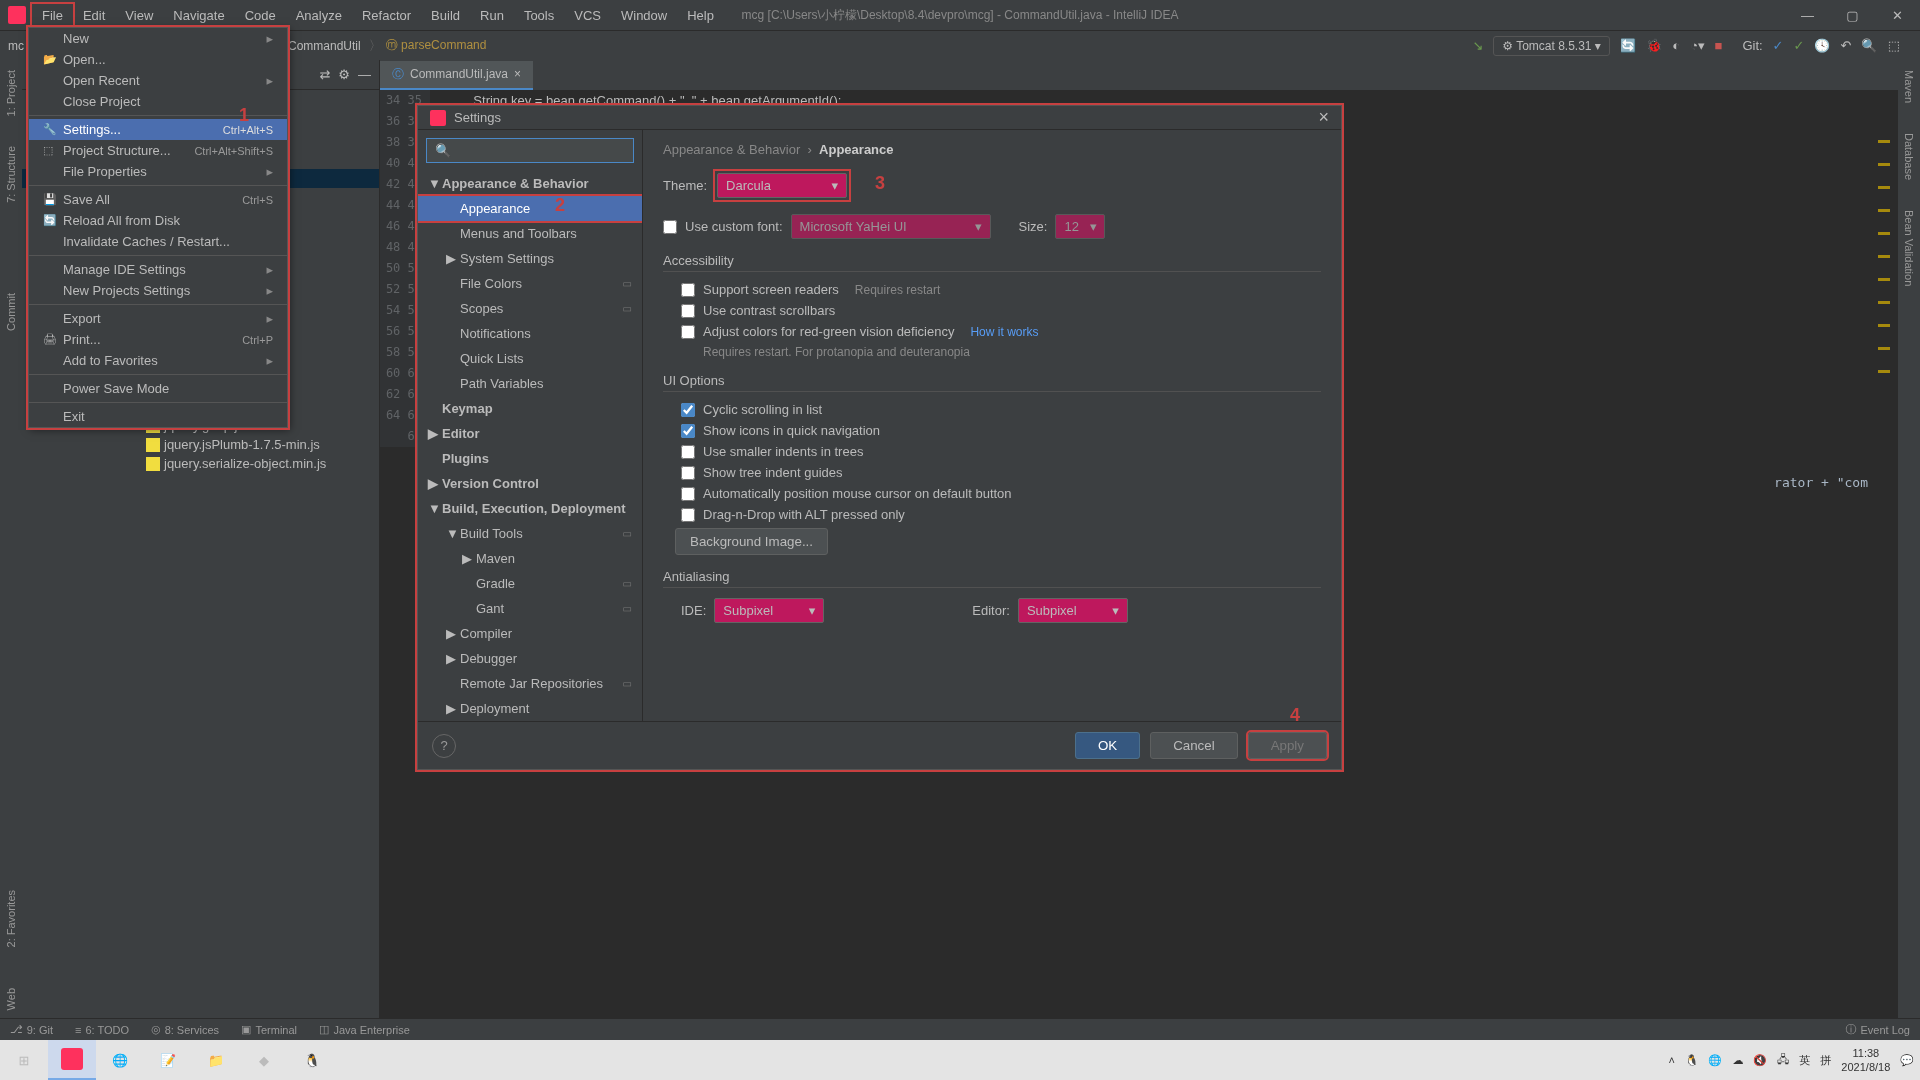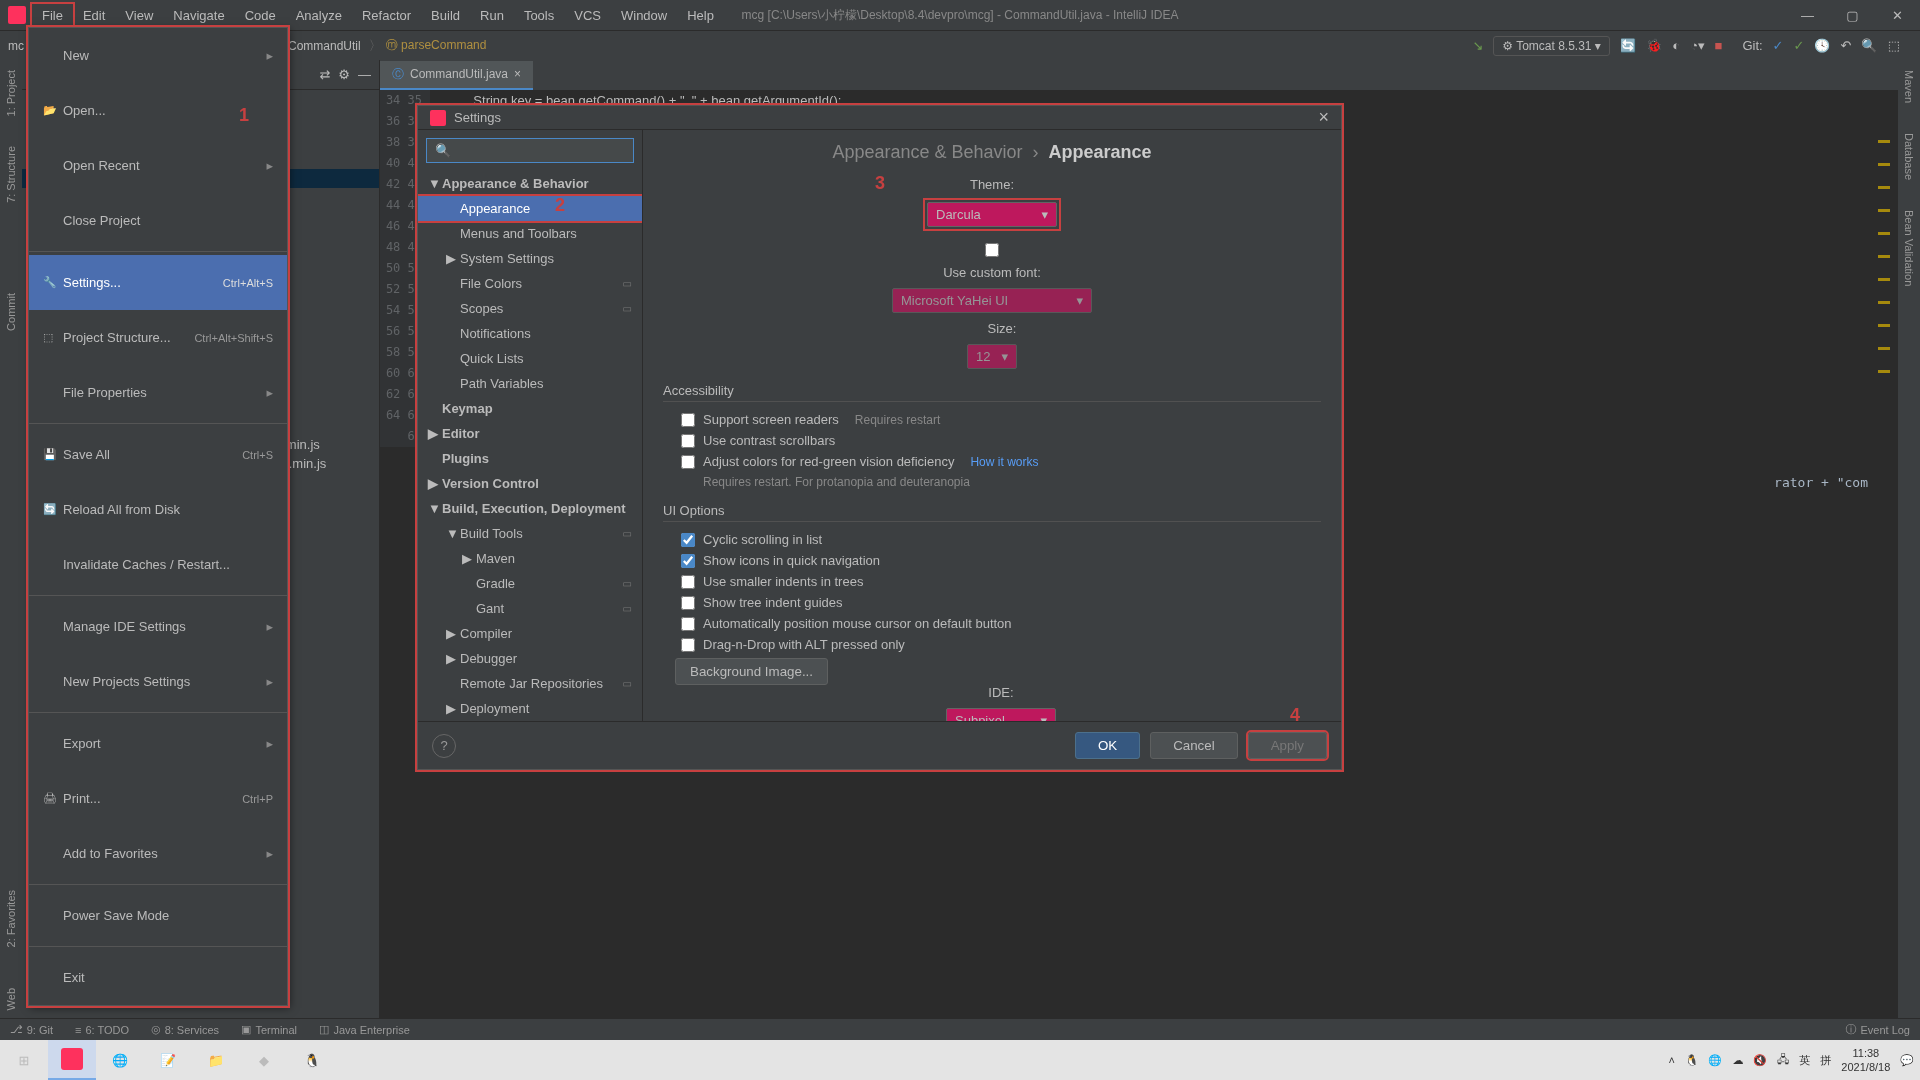--- a/index.html
+++ b/index.html
@@ -37,21 +37,21 @@
 .proj-tree { padding: 4px 0; font-size: 13px; }
 .proj-tree .node { padding: 2px 0 2px 110px; display: flex; align-items: center; gap: 4px; color: #bbb; }
 .proj-tree .node.sel { background: #0d293e; }
 .proj-tree .node .chev { width: 10px; color: #888; }
 .proj-tree .node .ficon { width: 14px; height: 14px; }
 .proj-tree .fold { background: #87939a; }
 .proj-tree .js { background: #f1dd3f; }
 
 
 .file-menu { position: absolute; left: 28px; top: 27px; width: 260px; background: #3c3f41; border: 1px solid #555; box-shadow: 2px 2px 8px rgba(0,0,0,0.5); z-index: 50; outline: 2px solid #c74040; }
-.file-menu .mrow { padding: 20px 14px; display: flex; align-items: center; color: #bbb; font-size: 13px; cursor: pointer; position: relative; }
+.file-menu .mrow { padding: 3px 14px; display: flex; align-items: center; color: #bbb; font-size: 13px; cursor: pointer; position: relative; }
 .file-menu .mrow.sel { background: #4b6eaf; color: #fff; }
 .file-menu .mrow .kb { margin-left: auto; color: #999; font-size: 11px; }
 .file-menu .mrow.sel .kb { color: #ddd; }
 .file-menu .mrow .sub { margin-left: auto; color: #888; }
 .file-menu .msep { height: 1px; background: #555; margin: 3px 0; }
 .file-menu .mrow .micn { width: 14px; margin-right: 6px; font-size: 11px; }
 .file-annot { position: absolute; left: 239px; top: 105px; color: #c74040; z-index: 60; font-size: 18px; font-weight: bold; }
 
 
 .editor { position: absolute; left: 380px; top: 60px; right: 22px; bottom: 60px; background: #2b2b2b; }
@@ -74,23 +74,23 @@
 .dlg-search input { background: transparent; border: none; color: #bbb; outline: none; flex: 1; margin-left: 4px; }
 .dlg-tree { flex: 1; overflow: auto; font-size: 13px; }
 .dlg-tree .cat { padding: 5px 10px; color: #bbb; display: flex; align-items: center; gap: 4px; }
 .dlg-tree .cat.bold { font-weight: bold; }
 .dlg-tree .cat.sel { background: #4b6eaf; color: #fff; outline: 2px solid #c74040; }
 .dlg-tree .cat.sub1 { padding-left: 28px; font-weight: normal; }
 .dlg-tree .cat.sub2 { padding-left: 44px; font-weight: normal; }
 .dlg-tree .cat .tchev { width: 10px; color: #bbb; }
 .dlg-tree .cat .tbadge { margin-left: auto; color: #777; font-size: 10px; }
 .dlg-right { flex: 1; padding: 12px 20px; overflow: auto; position: relative; }
-.dlg-right .bcrumb { color: #888; font-size: 18px; margin-bottom: 14px; text-align: center; }
+.dlg-right .bcrumb { color: #888; font-size: 13px; margin-bottom: 14px; }
 .dlg-right .bcrumb b { color: #ccc; font-weight: bold; }
-.dlg-right .frow { display: flex; align-items: center; margin-bottom: 14px; gap: 8px; flex-direction: column; }
+.dlg-right .frow { display: flex; align-items: center; margin-bottom: 14px; gap: 8px; }
 .dlg-right label { color: #bbb; }
 .dlg-right select, .dlg-right .fake-select { background: #be185d; border: 1px solid #646464; color: #bbb; padding: 4px 8px; min-width: 130px; border-radius: 2px; display: flex; justify-content: space-between; align-items: center; }
 .dlg-right .theme-wrap { outline: 2px solid #c74040; padding: 2px; }
 .dlg-right .sect { color: #bbb; margin: 14px 0 10px 0; border-bottom: 1px solid #515151; padding-bottom: 3px; font-size: 13px;}
 .dlg-right .chkrow { display: flex; align-items: center; gap: 8px; margin: 6px 0 6px 18px; }
 .dlg-right input[type=checkbox] { width: 14px; height: 14px; accent-color: #4a88c7; }
 .dlg-right .hint { color: #888; margin-left: 8px; font-size: 12px; }
 .dlg-right .link { color: #589df6; }
 .dlg-right .subhint { color: #888; margin-left: 40px; font-size: 12px; }
 .dlg-right button.bg { background: #4c5052; border: 1px solid #5e6060; color: #bbb; padding: 5px 14px; border-radius: 3px; margin-left: 12px; }
@@ -614,20 +614,21 @@
           <div class="chkrow">
             <input type="checkbox" style="">
             <span>Automatically position mouse cursor on default button</span>
           </div>
           <div class="chkrow">
             <input type="checkbox" style="">
             <span>Drag-n-Drop with ALT pressed only</span>
           </div>
         </div>
       <button class="bg">Background Image...</button>
+      <div class="sect">Antialiasing</div>
       <div class="frow" style="margin-left:18px">
         <label>IDE:</label>
         <div class="fake-select" style="min-width:110px">
             <span>Subpixel</span>
             <span>▾</span>
           </div>
         <label style="margin-left:140px">Editor:</label>
         <div class="fake-select" style="min-width:110px">
             <span>Subpixel</span>
             <span>▾</span>

